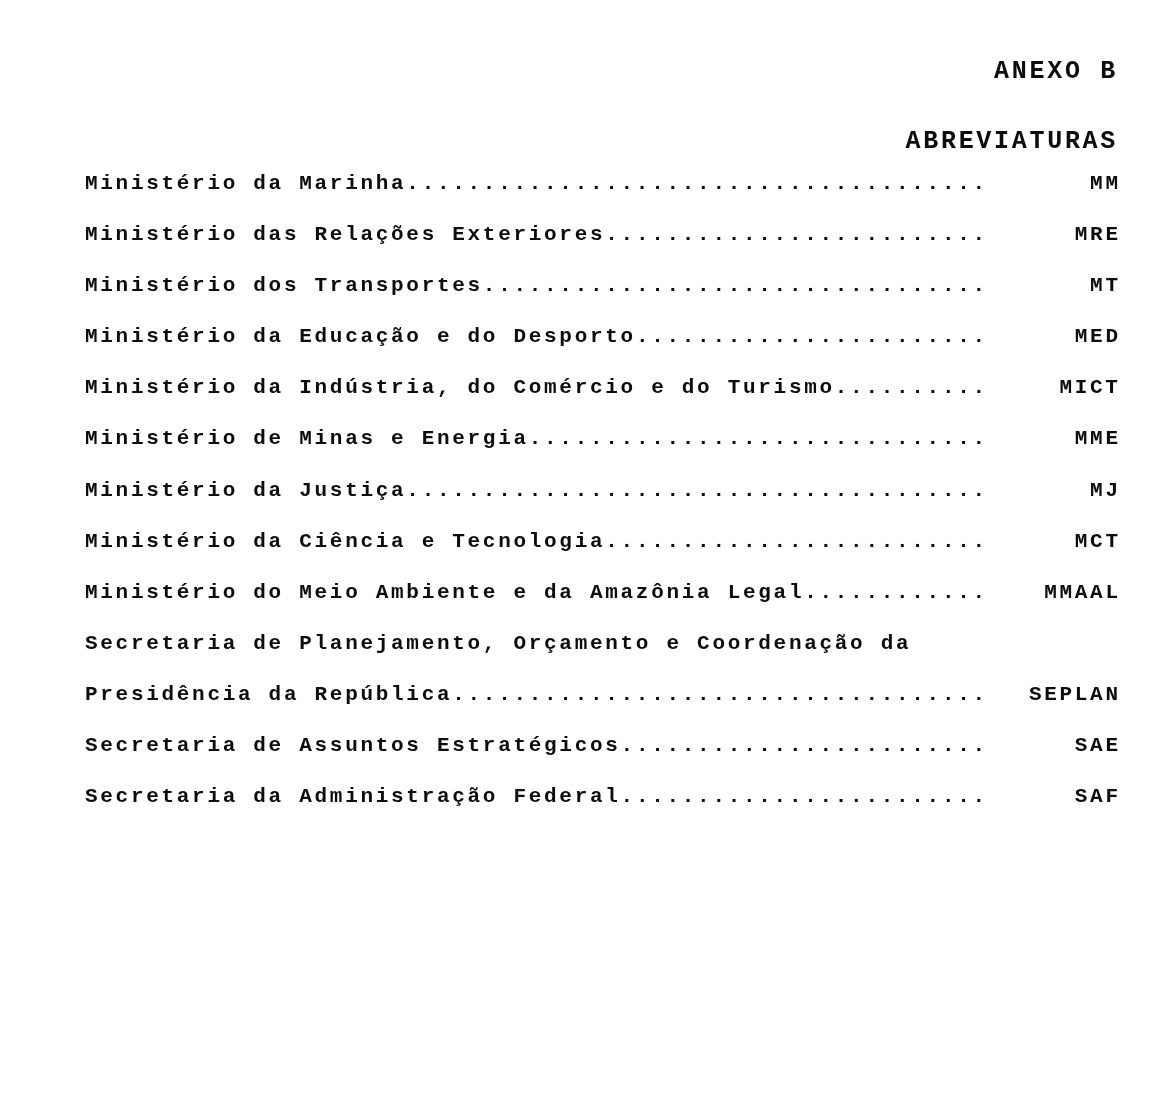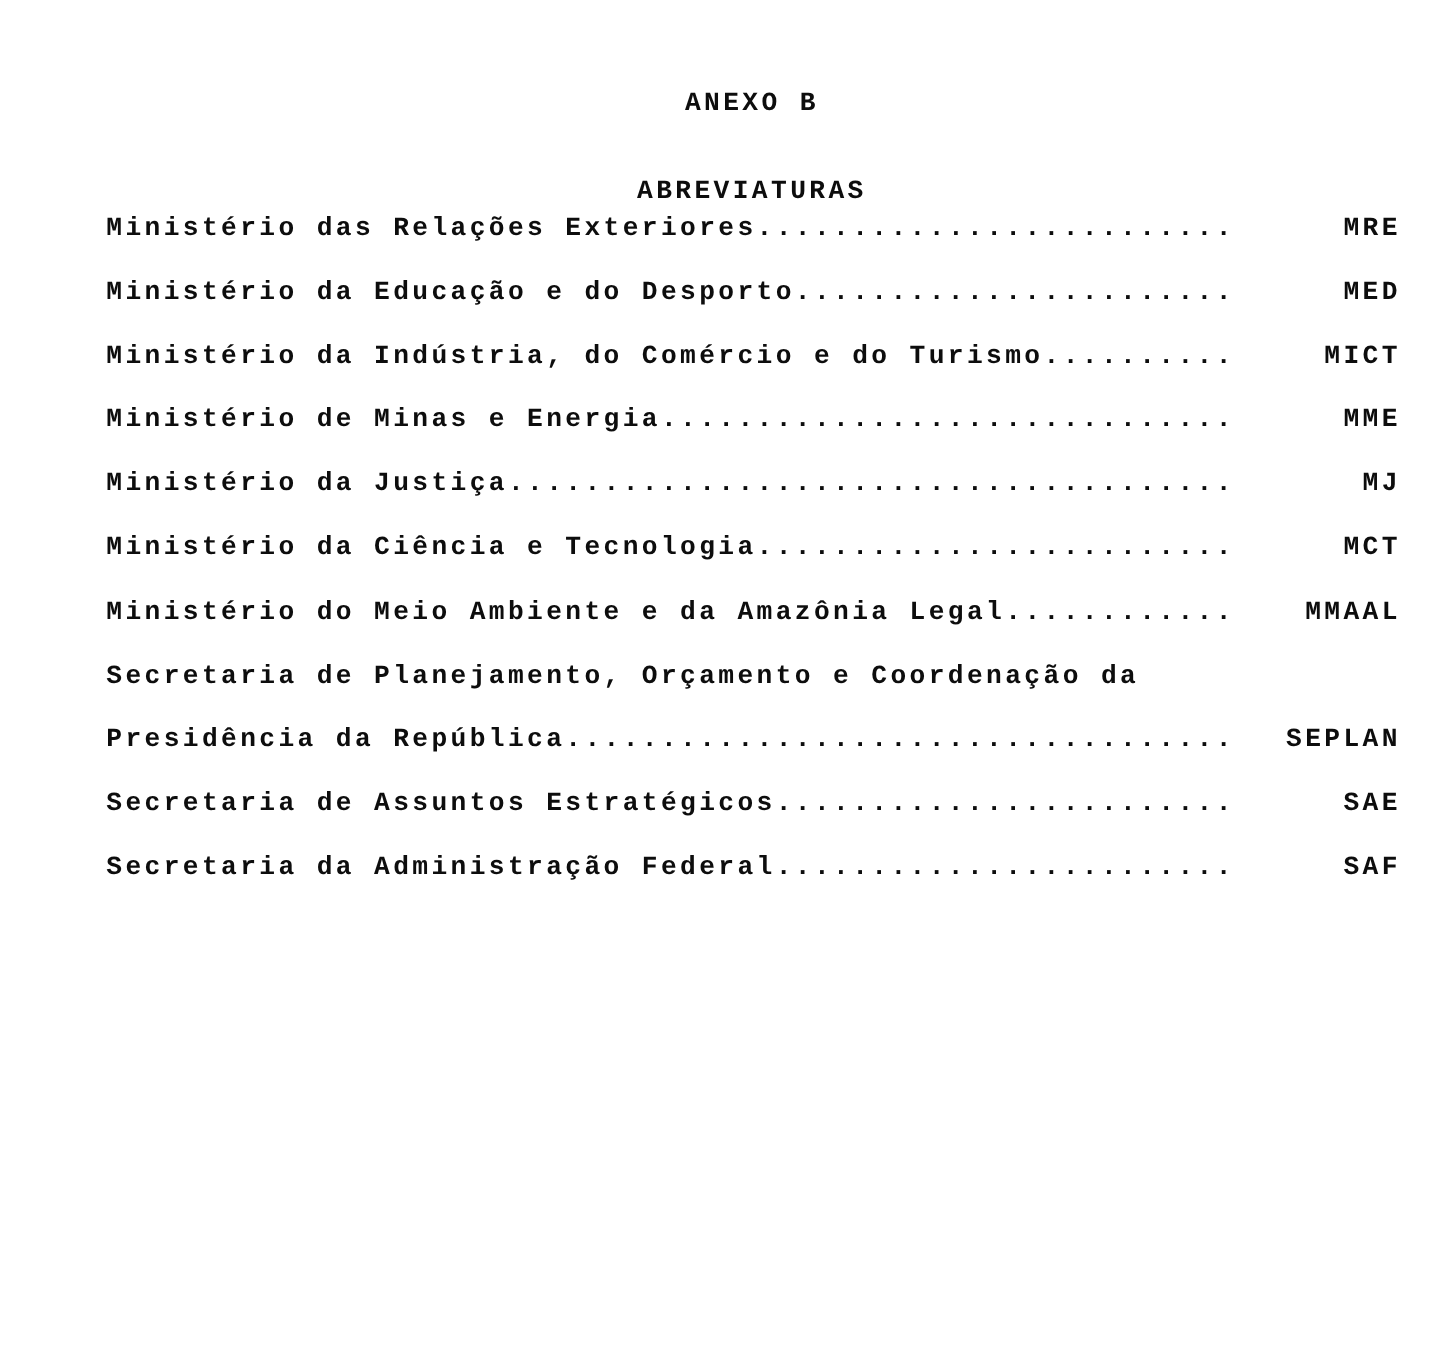--- a/index.html
+++ b/index.html
@@ -12,25 +12,25 @@
     width: 1164px;
     height: 1095px;
     background: #ffffff;
     color: #0d0d0d;
     font-family: "Liberation Mono", "DejaVu Sans Mono", monospace;
     font-weight: 700;
     overflow: hidden;
   }
   .title-block {
     position: absolute;
-    top: 25px;
+    top: 13px;
     left: 85px;
     width: 1033px;
-    text-align: center;
-    font-size: 21px;
+    text-align: right;
+    font-size: 25px;
     letter-spacing: 2.7px;
     line-height: 23.4px;
     white-space: pre;
   }
   .list {
     position: absolute;
     top: 172px;
     left: 85px;
     right: 46px;
   }
@@ -56,21 +56,23 @@
 </style>
 </head>
 <body>
 
 <div class="page">
   <div class="title-block">
     <div>ANEXO B</div>
     <div>ABREVIATURAS</div>
   </div>
   <div class="list" id="abbr-list">
+      <div class="line"><span>Ministério da Marinha</span><span>......................................</span><span class="abbr">MM</span></div>
       <div class="line"><span>Ministério das Relações Exteriores</span><span>.........................</span><span class="abbr">MRE</span></div>
+      <div class="line"><span>Ministério dos Transportes</span><span>.................................</span><span class="abbr">MT</span></div>
       <div class="line"><span>Ministério da Educação e do Desporto</span><span>.......................</span><span class="abbr">MED</span></div>
       <div class="line"><span>Ministério da Indústria, do Comércio e do Turismo</span><span>..........</span><span class="abbr">MICT</span></div>
       <div class="line"><span>Ministério de Minas e Energia</span><span>..............................</span><span class="abbr">MME</span></div>
       <div class="line"><span>Ministério da Justiça</span><span>......................................</span><span class="abbr">MJ</span></div>
       <div class="line"><span>Ministério da Ciência e Tecnologia</span><span>.........................</span><span class="abbr">MCT</span></div>
       <div class="line"><span>Ministério do Meio Ambiente e da Amazônia Legal</span><span>............</span><span class="abbr">MMAAL</span></div>
       <div class="line"><span>Secretaria de Planejamento, Orçamento e Coordenação da</span></div>
       <div class="line"><span>Presidência da República</span><span>...................................</span><span class="abbr">SEPLAN</span></div>
       <div class="line"><span>Secretaria de Assuntos Estratégicos</span><span>........................</span><span class="abbr">SAE</span></div>
       <div class="line"><span>Secretaria da Administração Federal</span><span>........................</span><span class="abbr">SAF</span></div>

